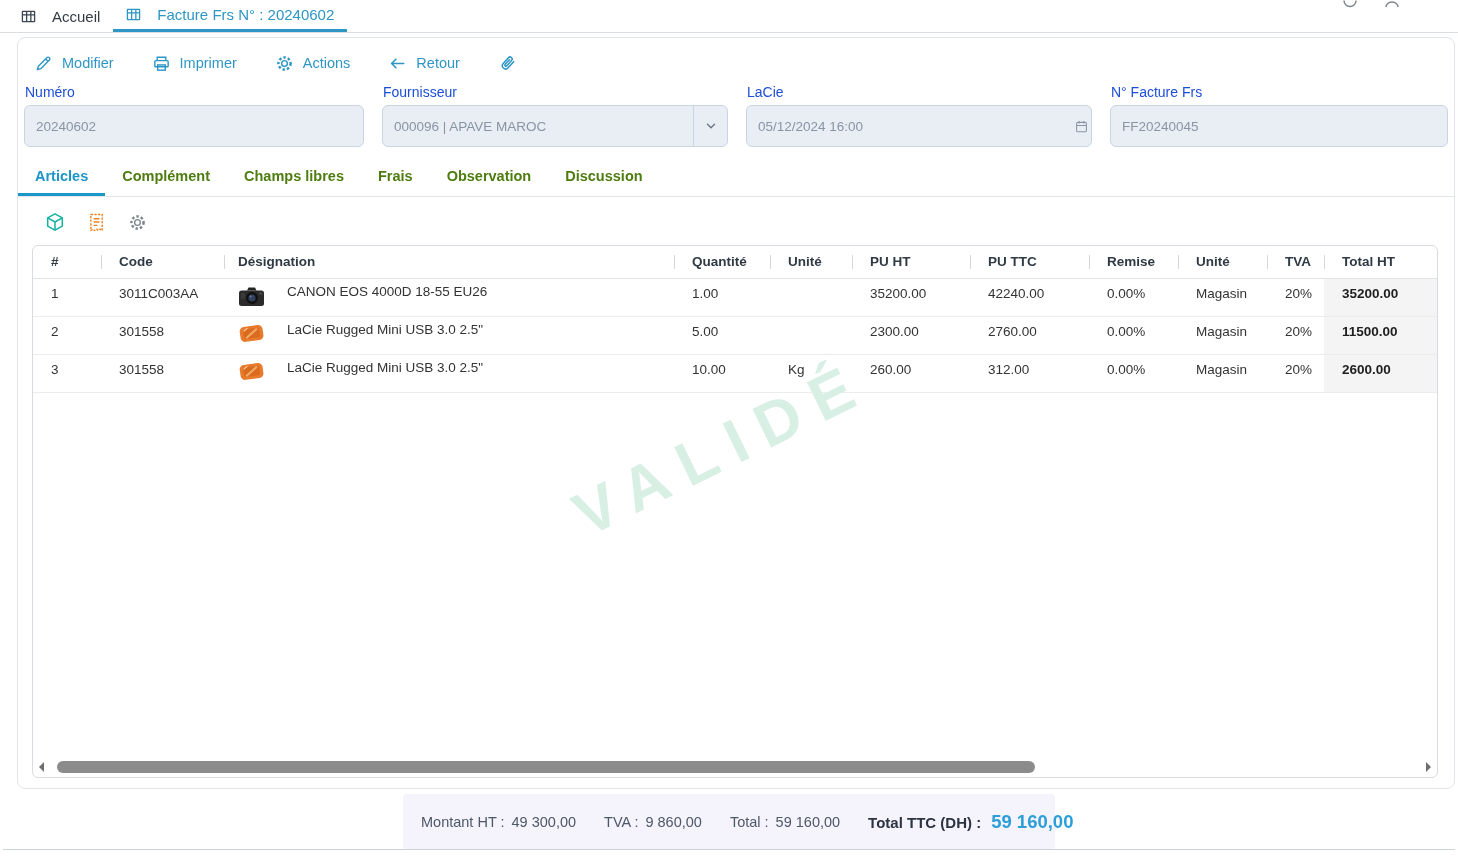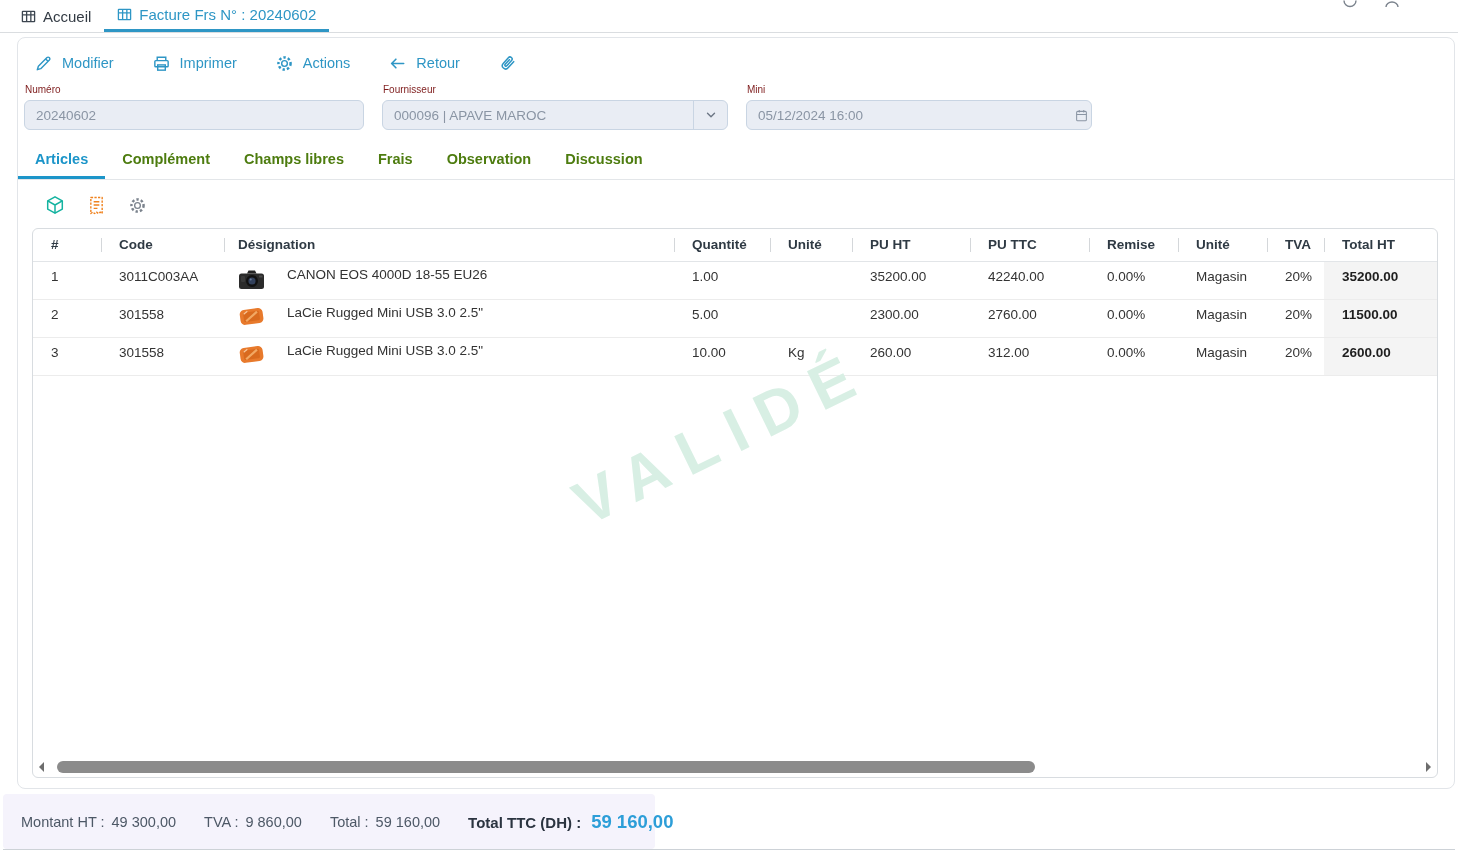--- a/index.html
+++ b/index.html
@@ -10,34 +10,34 @@
   *{box-sizing:border-box;}
   html,body{margin:0;padding:0;}
   body{
     width:1458px;height:861px;overflow:hidden;background:#fff;
     font-family:"Liberation Sans","DejaVu Sans",sans-serif;color:#333;position:relative;
   }
   svg{display:block;}
 
   
   .topbar{height:33px;display:flex;align-items:stretch;background:#fff;border-bottom:1px solid #dadde0;position:relative;padding-left:8px;}
-  .top-tab{display:flex;align-items:center;gap:7px;padding:0 13px;font-size:15px;color:#333b44;cursor:pointer;}
+  .top-tab{display:flex;align-items:center;gap:16px;padding:0 13px;font-size:15px;color:#333b44;cursor:pointer;}
   .top-tab.active{color:var(--accent);border-bottom:3px solid var(--accent);}
   .partial-icons{position:absolute;right:58px;top:0;display:flex;gap:26px;}
 
   
   .card{margin:4px 3px 0 17px;height:752px;background:#fff;border:1px solid #e2e5e9;border-radius:8px;display:flex;flex-direction:column;position:relative;}
 
   .toolbar{display:flex;align-items:center;gap:38px;padding:11px 16px 3px 16px;height:42px;}
   .tbtn{display:flex;align-items:center;gap:9px;color:var(--accent);font-size:14.5px;cursor:pointer;}
 
   .fields{display:flex;gap:18px;padding:2px 6px 0 6px;}
   .field{display:flex;flex-direction:column;}
-  .field > label{font-size:10px;color:#7f1d1d;margin:2px 0 5px 1px;}
-  .control{height:30px;background:#e9edf4;border:1px solid #c9d5e3;border-radius:6px;display:flex;align-items:center;padding:0 11px;font-size:13.5px;color:#8a95a4;}
+  .field > label{font-size:14px;color:#1d4ed8;margin:2px 0 5px 1px;}
+  .control{height:42px;background:#e9edf4;border:1px solid #c9d5e3;border-radius:6px;display:flex;align-items:center;padding:0 11px;font-size:13.5px;color:#8a95a4;}
   .w1{width:340px;}.w2{width:346px;}.w3{width:346px;}.grow{flex:1;}
   .control.select{padding-right:0;}
   .sel-text{flex:1;}
   .sel-arrow{width:34px;align-self:stretch;border-left:1px solid #c9d5e3;display:flex;align-items:center;justify-content:center;cursor:pointer;}
   .control.date{justify-content:space-between;padding-right:2px;}
 
   
   .dtabs{display:flex;margin-top:9px;border-bottom:1px solid #e3e6e9;height:41px;}
   .dtab{padding:0 17px;display:flex;align-items:center;font-size:14.5px;font-weight:bold;color:#4d7c0f;cursor:pointer;}
   .dtab.active{color:#1c95c9;box-shadow:inset 0 -3px 0 #1c95c9;}
@@ -60,21 +60,21 @@
   .watermark{position:absolute;left:49%;top:38%;transform:translate(-50%,-50%) rotate(-26deg);font-size:62px;font-weight:bold;letter-spacing:16px;color:var(--watermark);pointer-events:none;user-select:none;white-space:nowrap;}
 
   .hscroll{position:absolute;left:6px;right:6px;bottom:4px;height:13px;display:flex;align-items:center;}
   .arr{width:0;height:0;border:5px solid transparent;cursor:pointer;}
   .arr.left{border-right-color:#6d6d6d;border-left:none;}
   .arr.right{border-left-color:#6d6d6d;border-right:none;}
   .track{flex:1;height:12px;margin:0 7px;position:relative;cursor:pointer;}
   .thumb{position:absolute;left:6px;top:0;height:12px;width:71.5%;background:#8b8b8b;border-radius:7px;cursor:grab;}
 
   
-  .footer{margin:5px 3px 0 3px;height:56px;background:#fff;border-bottom:1px solid #cdd2d7;display:flex;justify-content:flex-start;}
+  .footer{margin:5px 3px 0 3px;height:56px;background:#fff;border-bottom:1px solid #cdd2d7;display:flex;justify-content:center;}
   .totals-panel{width:652px;background:#f5f3fc;border-radius:4px;display:flex;align-items:center;gap:28px;padding:0 18px;font-size:14.5px;color:#4d5866;}
   .tot{display:flex;align-items:baseline;gap:7px;white-space:nowrap;}
   .tot.ttc{gap:10px;}
   .ttc-label{font-weight:bold;color:#2b3440;font-size:15px;}
   .ttc-value{font-weight:bold;font-size:18.5px;color:var(--total);}
 </style>
 </head>
 <body>
 
 <div class="topbar">
@@ -168,29 +168,35 @@
       <div class="control select">
         <span class="sel-text">000096 | APAVE MAROC</span>
         <span class="sel-arrow">
           <svg width="14" height="14" viewBox="0 0 16 16" fill="none" stroke="#6b7684" stroke-width="1.6" stroke-linecap="round" stroke-linejoin="round">
               <path d="M4 6 l4 4 4-4"></path>
             </svg>
         </span>
       </div>
     </div>
     <div class="field w3">
-      <label>Mini</label>
+      <label>LaCie</label>
       <div class="control date">
         <span>05/12/2024 16:00</span>
         <span>
           <svg width="15" height="15" viewBox="0 0 20 20" fill="none" stroke="#8a95a4" stroke-width="1.4">
             <rect x="3.5" y="4.5" width="13" height="12.5" rx="1.5"></rect>
               <path d="M7 2.5 v3.5 M13 2.5 v3.5 M3.5 8.7 h13"></path>
           </svg>
         </span>
+      </div>
+    </div>
+    <div class="field grow">
+      <label>N° Facture Frs</label>
+      <div class="control">
+        <span>FF20240045</span>
       </div>
     </div>
   </div>
 
   <div class="dtabs">
       <div class="dtab active">Articles</div>
       <div class="dtab">Complément</div>
       <div class="dtab">Champs libres</div>
       <div class="dtab">Frais</div>
       <div class="dtab">Observation</div>

